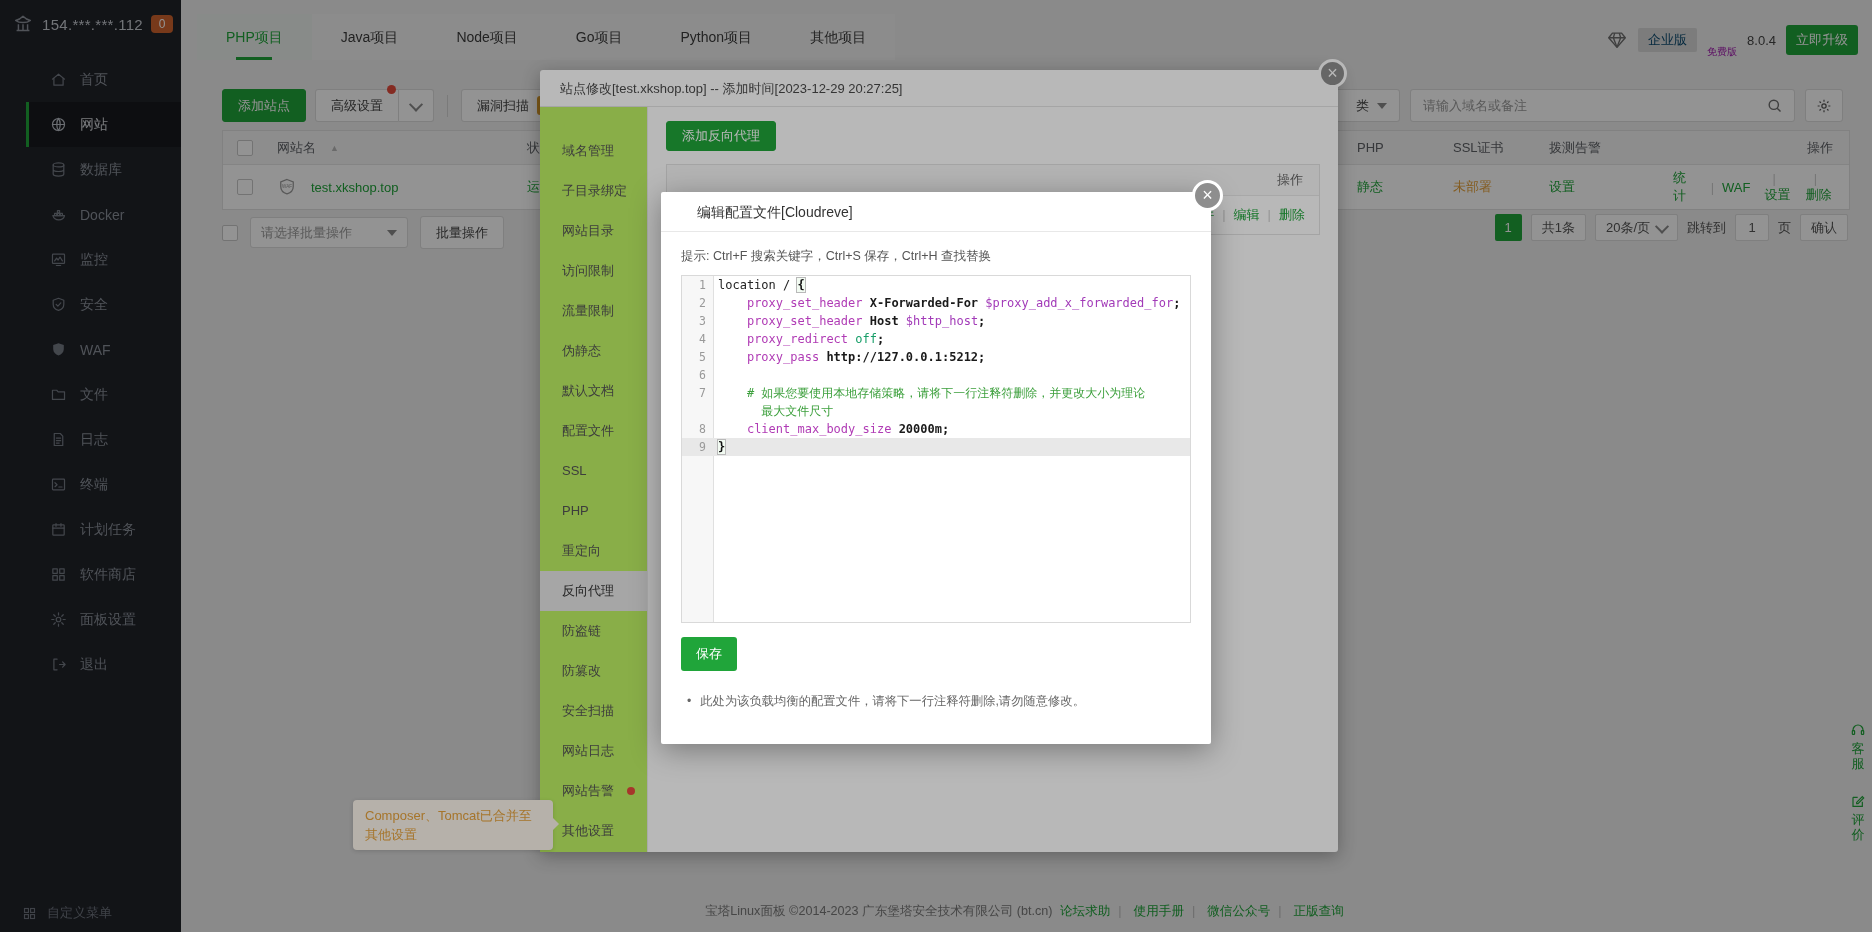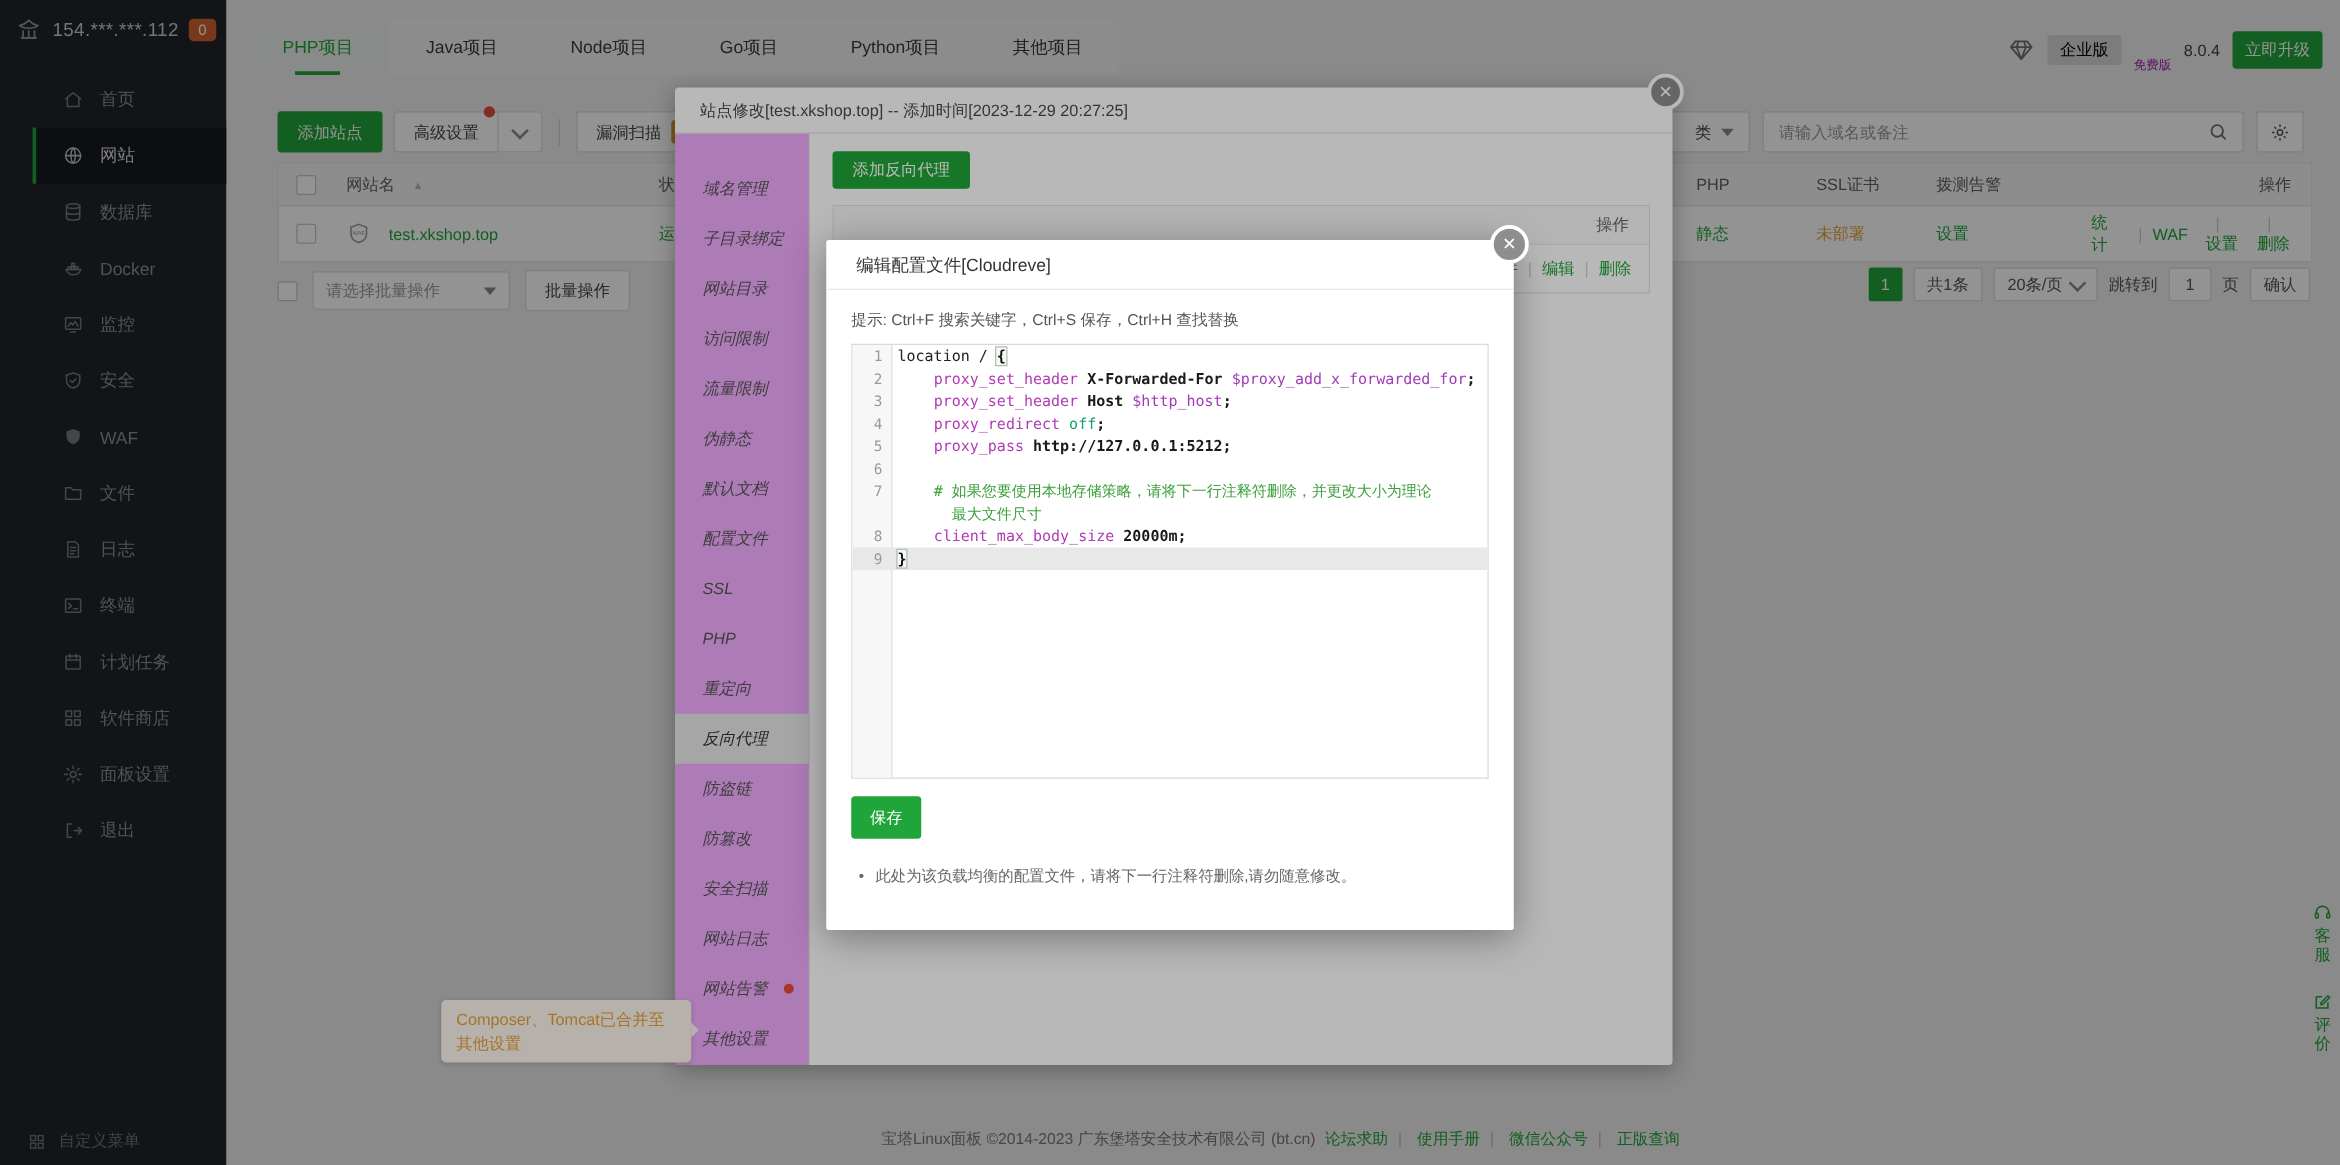--- a/index.html
+++ b/index.html
@@ -31,21 +31,21 @@
   .tabstrip{position:absolute;left:197px;top:14px;height:46px;display:flex;background:#f4f4f4;z-index:1;}
   .tab{padding:0 29px;line-height:46px;font-size:14px;color:#3c3c3c;cursor:pointer;position:relative;}
   .tab.active{color:#20a53a;background:#edf2ee;}
   .tab.active::after{content:"";position:absolute;left:50%;bottom:0;transform:translateX(-50%);
                      width:36px;height:3px;background:#20a53a;}
 
   
   .topright{position:absolute;right:14px;top:21px;display:flex;align-items:center;gap:10px;z-index:1;}
   .diamond{width:22px;height:22px;color:#6f6f6f;display:flex;}
   .diamond svg{width:22px;height:22px;}
-  .edition-pill{background:#d7d7d7;color:#000000;font-size:13px;padding:3px 10px;border-radius:2px;}
+  .edition-pill{background:#d7d7d7;color:#0c4a6e;font-size:13px;padding:3px 10px;border-radius:2px;}
   .edition-free{font-size:10px;color:#a21caf;margin-top:24px;}
   .version{font-size:13px;color:#454545;}
   .upgrade-btn{background:#20a53a;color:#fff;font-size:13px;padding:6px 10px;border-radius:3px;cursor:pointer;}
 
   
   .toolbar{position:absolute;left:222px;top:89px;display:flex;align-items:center;gap:9px;z-index:1;}
   .btn{height:33px;display:inline-flex;align-items:center;padding:0 15px;background:#fff;
        border:1px solid #dcdcdc;border-radius:3px;font-size:13px;color:#454545;cursor:pointer;}
   .btn.primary{background:#20a53a;border-color:#20a53a;color:#fff;}
   .btn-group{display:flex;position:relative;}
@@ -126,41 +126,41 @@
   .o2{background:rgba(0,0,0,0.28);z-index:30;}
 
   
   .site-modal{position:absolute;left:540px;top:70px;width:798px;height:782px;background:#fff;border-radius:3px;
               box-shadow:0 4px 18px rgba(0,0,0,.3);z-index:20;}
   .om-head{height:37px;line-height:37px;border-bottom:1px solid #e5e5e5;padding-left:20px;font-size:13px;color:#4a4a4a;}
   .circle-close{position:absolute;width:29px;height:29px;border-radius:50%;background:#8e8e8e;border:3px solid #fff;
                 color:#fff;display:flex;align-items:center;justify-content:center;cursor:pointer;}
   .circle-close::before{content:"×";font-size:18px;line-height:1;margin-top:-2px;}
   .om-close{right:-9px;top:-11px;}
-  .om-menu{position:absolute;left:0;top:37px;bottom:0;width:108px;background:#f0abfc;border-right:1px solid #ececec;
-           padding-top:24px;font-style:italic;}
+  .om-menu{position:absolute;left:0;top:37px;bottom:0;width:108px;background:#bef264;border-right:1px solid #ececec;
+           padding-top:24px;}
   .om-item{position:relative;height:40px;line-height:40px;padding-left:22px;font-size:13px;color:#555;cursor:pointer;}
   .om-item.active{background:#e6e6e6;color:#333;}
   .om-item .dot{position:absolute;width:8px;height:8px;border-radius:50%;background:#e74c3c;right:12px;top:16px;}
   .om-content{margin-left:108px;padding:14px 18px;}
   .om-table{margin-top:13px;border:1px solid #e3e3e3;}
   .om-th{height:31px;display:flex;align-items:center;justify-content:flex-end;padding-right:16px;background:#fafafa;
          border-bottom:1px solid #e9e9e9;font-size:13px;color:#666;}
   .om-tr{height:38px;display:flex;align-items:center;justify-content:flex-end;padding-right:14px;}
 
   
   .tooltip{position:absolute;left:353px;top:800px;width:200px;background:#fdf6ec;color:#e6a23c;font-size:13px;
            line-height:19px;padding:6px 12px;border-radius:4px;z-index:25;box-shadow:0 1px 4px rgba(0,0,0,.15);}
   .tooltip .arrow{position:absolute;right:-6px;top:18px;width:0;height:0;border-top:6px solid transparent;
                   border-bottom:6px solid transparent;border-left:6px solid #fdf6ec;}
 
   
   .editor-modal{position:absolute;left:661px;top:192px;width:550px;height:552px;background:#fff;border-radius:2px;
                 box-shadow:0 6px 30px rgba(0,0,0,.35);z-index:40;}
-  .em-head{height:40px;line-height:40px;border-bottom:1px solid #e8e8e8;padding-left:24px;font-size:14px;color:#333;}
+  .em-head{height:40px;line-height:40px;border-bottom:1px solid #e8e8e8;padding-left:36px;font-size:14px;color:#333;}
   .em-close{right:-12px;top:-12px;width:31px;height:31px;}
   .em-body{padding:12px 20px 0;}
   .hint{font-size:12.5px;color:#555;margin:4px 0 10px;}
   .editor{position:relative;height:348px;border:1px solid #d9d9d9;overflow:hidden;background:#fff;
           font-family:"DejaVu Sans Mono",monospace;font-size:12px;}
   .editor::before{content:"";position:absolute;left:0;top:0;bottom:0;width:31px;background:#f7f7f7;
                   border-right:1px solid #e0e0e0;}
   .eline{position:relative;display:flex;min-height:18px;z-index:1;}
   .eline .ln{width:31px;flex:none;text-align:right;padding-right:7px;color:#999;font-size:11.5px;line-height:18px;}
   .eline .lc{flex:1;white-space:pre;line-height:18px;padding-left:5px;color:#222;}

